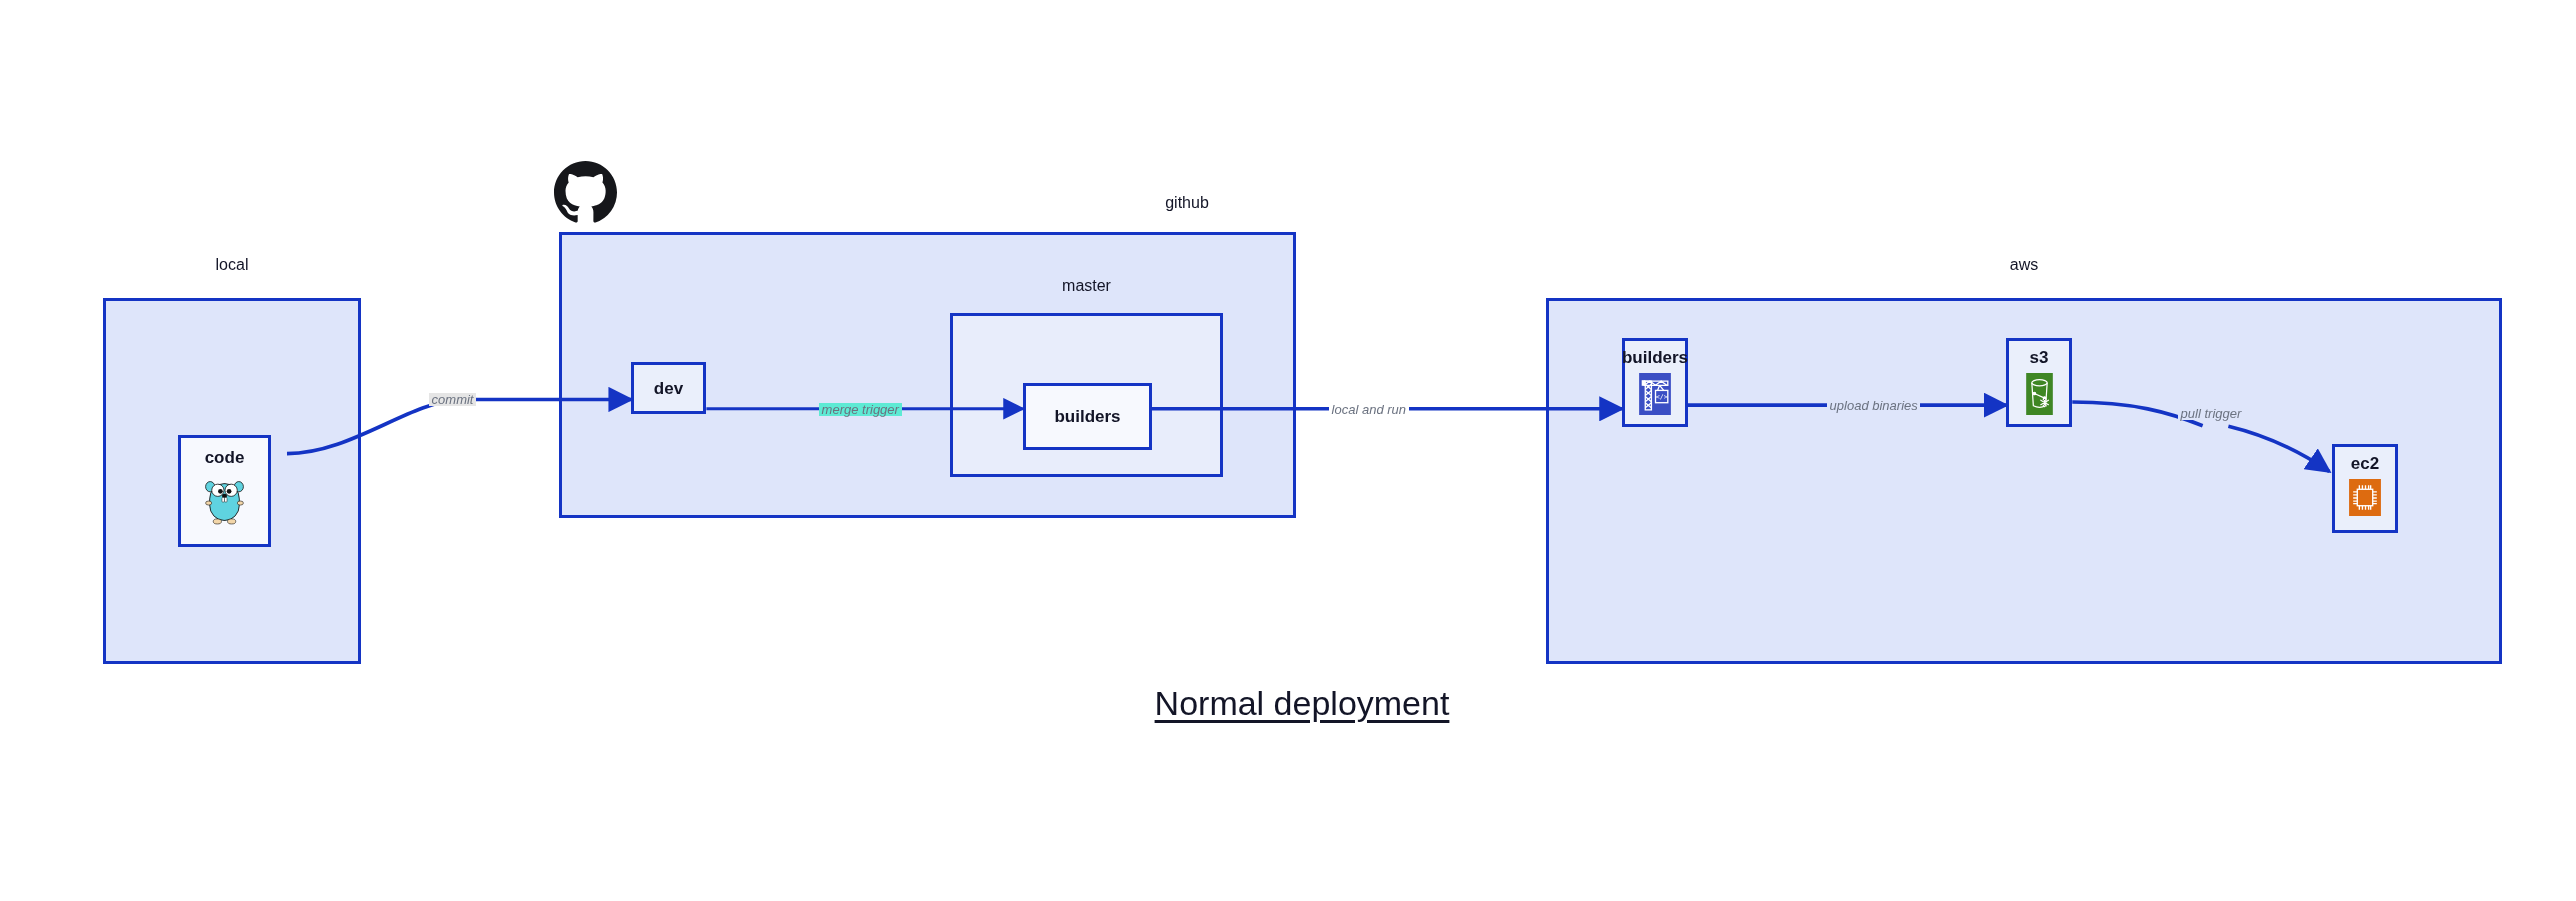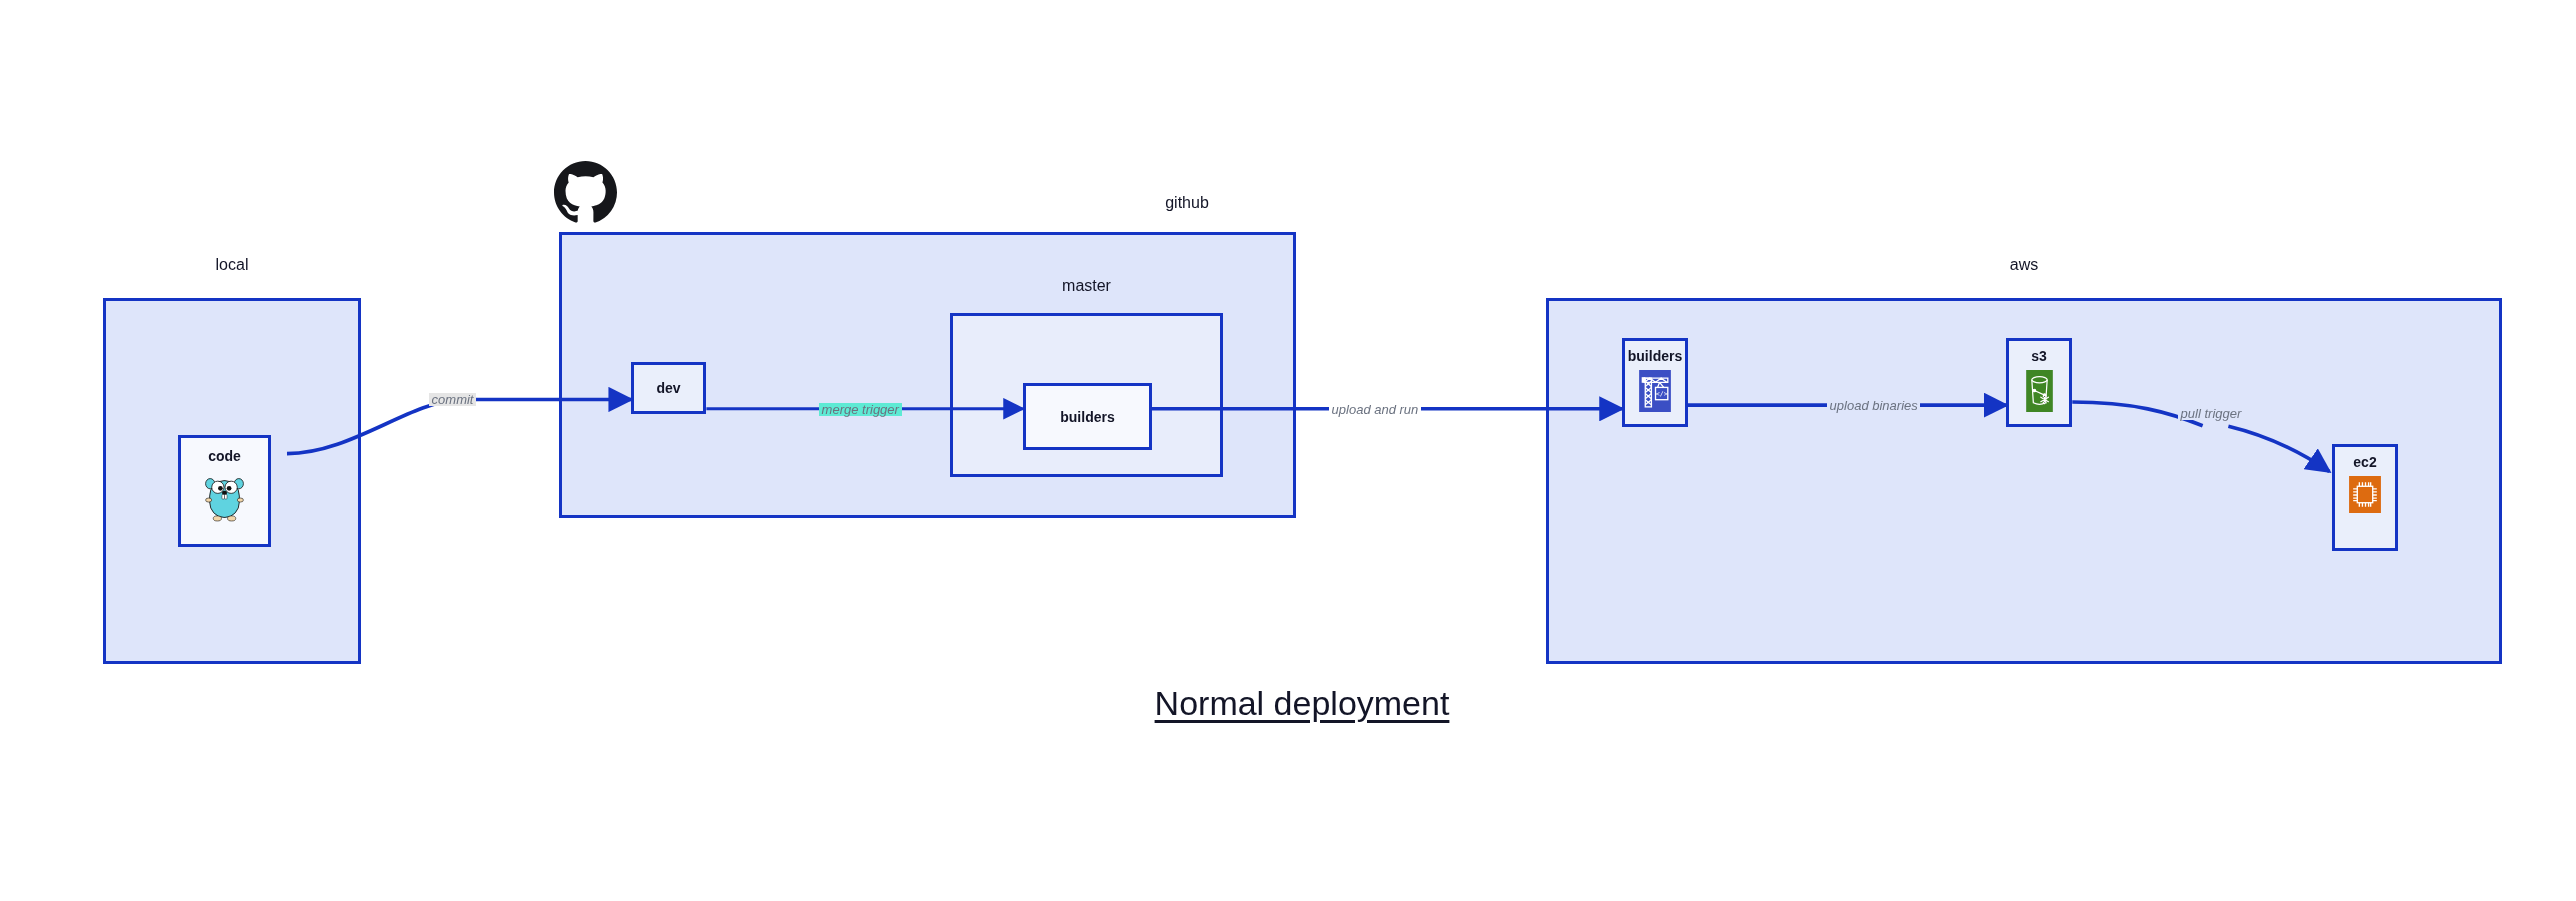--- a/index.html
+++ b/index.html
@@ -50,21 +50,21 @@
     box-sizing: border-box;
     display: flex;
     flex-direction: column;
     align-items: center;
   }
   .node.white {
     background: #F7F9FE;
   }
   .node-label {
     color: #131527;
-    font-size: 14px;
+    font-size: 17px;
     font-weight: bold;
     line-height: 1;
     white-space: nowrap;
   }
   .node-icon {
     display: block;
   }
 
   
   .edge-label {
@@ -210,21 +210,21 @@
           <circle cx="36" cy="49" r="2.4" fill="#FFFFFF"></circle>
         </g>
         <g stroke="#FFFFFF" stroke-width="2.2" stroke-linecap="round">
           <path d="M36 49 L36 66 M28.5 53 L43.5 62 M43.5 53 L28.5 62"></path>
           <path d="M33 51 L36 54 L39 51 M33 64 L36 61 L39 64"></path>
         </g>
       </svg>
     </span>
   </div>
 
-  <div class="node" style="left:2332px; top:444px; width:66px; height:107px; padding-top:8.2px;">
+  <div class="node" style="left:2332px; top:444px; width:66px; height:89px; padding-top:8.2px;">
     <span class="node-label">ec2</span>
     <span class="node-icon" style="margin-top:7.2px;">
       <svg width="32" height="37" viewBox="0 0 62 72" aria-hidden="true">
         <rect x="0" y="0" width="62" height="72" fill="#DD6B10"></rect>
         <g stroke="#FFFFFF" stroke-width="2.6" fill="none">
           <rect x="16" y="20" width="30" height="32"></rect>
           <path d="M20 20 L20 12 M26 20 L26 12 M32 20 L32 12 M38 20 L38 12 M42 20 L42 12"></path>
           <path d="M20 52 L20 60 M26 52 L26 60 M32 52 L32 60 M38 52 L38 60 M42 52 L42 60"></path>
           <path d="M16 25 L8 25 M16 31 L8 31 M16 37 L8 37 M16 43 L8 43 M16 48 L8 48"></path>
           <path d="M46 25 L54 25 M46 31 L54 31 M46 37 L54 37 M46 43 L54 43 M46 48 L54 48"></path>
@@ -252,21 +252,21 @@
     <path d="M 3276 786 L 3894 786" stroke="#1434C4" stroke-width="7" fill="none" marker-end="url(#arrow)"></path>
 
     <path d="M 4022 780 C 4140 780, 4210 800, 4275 826" stroke="#1434C4" stroke-width="7" fill="none"></path>
     <path d="M 4325 827 C 4400 845, 4470 880, 4521 915" stroke="#1434C4" stroke-width="7" fill="none" marker-end="url(#arrow)"></path>
   </svg>
 
   <div class="edge-label" style="left:429px; top:393px; background:#e5e5e5; padding:0 2.6px;">commit</div>
 
   <div class="edge-label" style="left:819px; top:403px; background:#5eead4; padding:0 2.6px;">merge trigger</div>
 
-  <div class="edge-label" style="left:1329px; top:403px; background:#FFFFFF; padding:0 2.6px;">upload and run</div>
+  <div class="edge-label" style="left:1329px; top:403px; background:#FFFFFF; padding:0 2.6px;">local and run</div>
 
   <div class="edge-label" style="left:1827px; top:399px; background:#DEE5FA; padding:0 2.6px;">upload binaries</div>
 
   <div class="edge-label" style="left:2178px; top:407px; background:#DEE5FA; padding:0 2.6px;">pull trigger</div>
 
   <div id="diagram-title">Normal deployment</div>
 
 </div>
 
 

